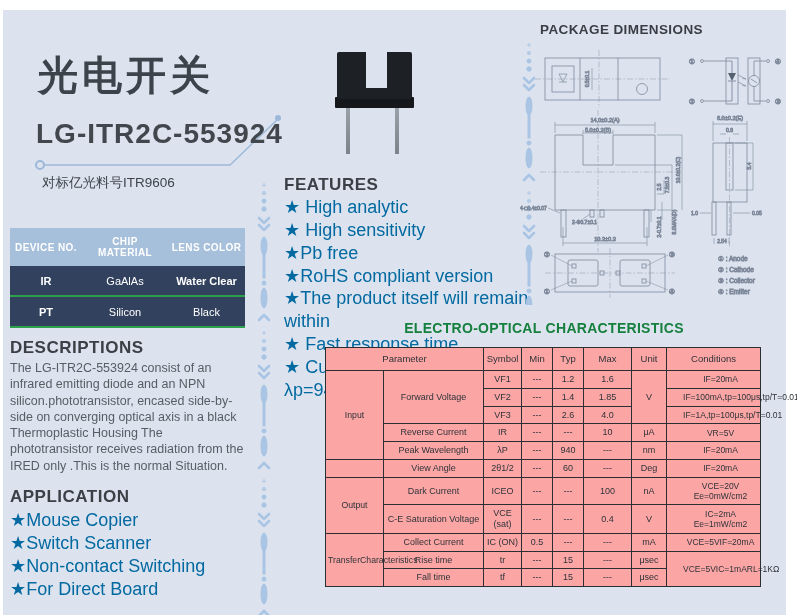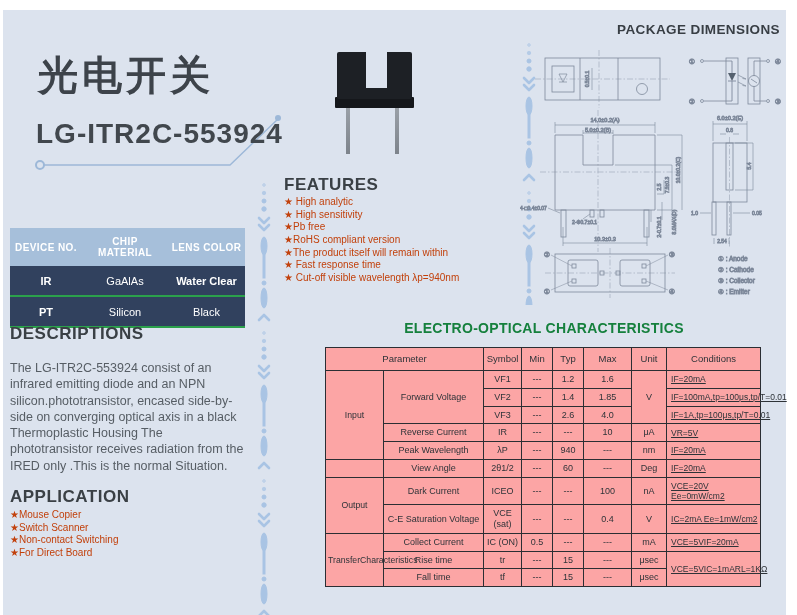--- a/index.html
+++ b/index.html
@@ -14,46 +14,46 @@
   .subtitle{left:42px;top:174px;font-size:13.5px;color:#3e444b;}
 
   .dev-table{left:10px;top:228px;width:223px;border-collapse:collapse;table-layout:fixed;}
   .dev-table th{background:#a6bfda;color:#ffffff;font-size:10px;font-weight:bold;
     letter-spacing:.4px;height:38px;padding:0 2px;}
   .dev-table td{background:#31415e;color:#ffffff;font-size:11px;text-align:center;height:27px;
     border-bottom:2px solid #2ba14b;}
   .dev-table td.b{font-weight:bold;}
 
   .sec-head{font-size:17px;font-weight:bold;color:#3a4045;letter-spacing:.5px;}
-  .desc-head{left:10px;top:324px;}
+  .desc-head{left:10px;top:338px;}
   .desc-body{left:10px;top:360px;width:238px;font-size:12.5px;line-height:1.3;color:#565d64;}
   .app-head{left:10px;top:487px;}
-  .list{font-size:10px;color:#c2410c;line-height:1.27;}
+  .list{font-size:18px;color:#0369a1;line-height:1.27;}
   .app-list{left:10px;top:509px;width:230px;}
 
   
   .feat-head{left:284px;top:175px;}
   .feat-list{left:284px;top:196px;width:250px;}
 
   
   .photo{left:335px;top:50px;width:80px;height:112px;}
   .ph-body{position:absolute;left:2px;top:2px;width:75px;height:47px;background:#1d2025;border-radius:2px;}
   .ph-slot{position:absolute;left:29px;top:0px;width:21px;height:36px;background:#dce3ee;}
   .ph-base{position:absolute;left:0px;top:47px;width:79px;height:11px;background:#15171b;border-radius:1px;}
   .ph-leg{position:absolute;top:58px;width:4px;height:46px;background:linear-gradient(#9aa0a7,#7d838b);}
 
   
-  .pkg-head{left:540px;top:22px;width:240px;text-align:right;font-size:13.5px;font-weight:bold;color:#383e44;letter-spacing:.4px;}
+  .pkg-head{left:540px;top:22px;width:240px;text-align:left;font-size:13.5px;font-weight:bold;color:#383e44;letter-spacing:.4px;}
   .eo-head{left:328px;top:320px;width:432px;text-align:center;font-size:14px;font-weight:bold;color:#15803d;letter-spacing:.3px;}
 
   .eo-table{left:325px;top:347px;width:435px;border-collapse:collapse;table-layout:fixed;
     background:#fca5a5;font-size:9px;color:#2e3338;}
   .eo-table th,.eo-table td{border:1px solid #2b2e33;text-align:center;padding:3px 2px;line-height:1.2;}
   .eo-table th{font-weight:normal;font-size:9.5px;height:16px;}
-  .eo-table td.cond{text-align:left;font-size:8.5px;padding-left:4px;text-decoration:underline;}
+  .eo-table td.cond{text-align:center;font-size:8.5px;padding-left:16px;}
   .eo-table td.grp{font-size:8.7px;}
 
   svg text{font-family:"Liberation Sans","DejaVu Sans",sans-serif;}
   .dim{fill:#55616f;font-size:5.6px;}
   .dim2{fill:#55616f;font-size:5px;}
   .pin-t{fill:#55616f;font-size:7px;}
   .leg-t{fill:#55616f;font-size:6.5px;}
 </style>
 </head>
 <body>
@@ -62,20 +62,21 @@
   <div class="panel"></div>
 
   <svg class="abs" style="left:30px;top:110px;" width="260" height="66">
     <circle cx="10" cy="55" r="4" fill="none" stroke="#9db8d8" stroke-width="2"></circle>
     <polyline points="14,55 200,55 248,9" fill="none" stroke="#9db8d8" stroke-width="1.4"></polyline>
     <circle cx="248" cy="8" r="3" fill="#9db8d8"></circle>
   </svg>
 
   <div class="abs title-cn">光电开关</div>
   <div class="abs part-no">LG-ITR2C-553924</div>
+  <div class="abs subtitle">对标亿光料号ITR9606</div>
 
   <table class="abs dev-table">
     <thead>
       <tr>
         <th style="width:68px">DEVICE NO.</th>
         <th style="width:82px">CHIP MATERIAL</th>
         <th style="width:73px">LENS COLOR</th>
       </tr>
     </thead>
     <tbody>

